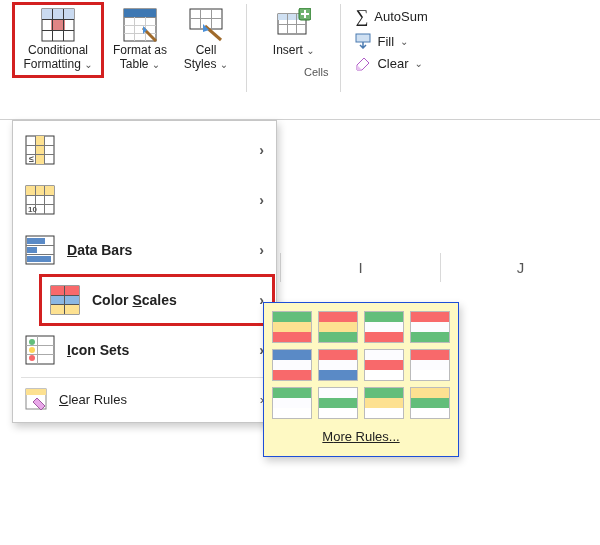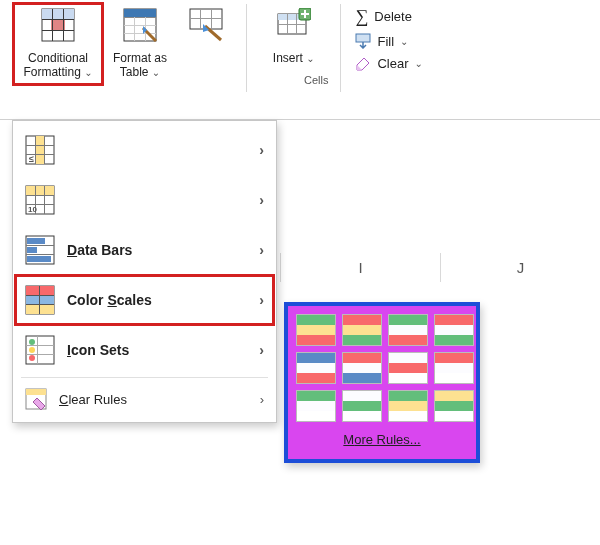--- a/index.html
+++ b/index.html
@@ -2,35 +2,35 @@
 <html><head>
 <meta charset="utf-8">
 <style>
   * { box-sizing: border-box; font-family: "Segoe UI", Arial, sans-serif; }
   body { margin: 0; width: 600px; height: 545px; background: #fff; overflow: hidden; position: relative; font-size: 13px; color: #222; }
   .ribbon { display: flex; align-items: flex-start; padding: 4px 8px 0 8px; border-bottom: 1px solid #d0d0d0; height: 120px; }
   .ribbon-group { display: flex; flex-direction: column; align-items: center; padding: 0 6px; }
   .ribbon-row { display: flex; gap: 2px; }
   .group-label { font-size: 11px; color: #555; margin-top: 4px; padding-left: 45px; }
   .big-btn { display: flex; flex-direction: column; align-items: center; width: 72px; padding: 4px 2px; cursor: default; text-align: center; line-height: 1.15; }
-  .big-btn .lbl { font-size: 12px; margin-top: 10px; }
+  .big-btn .lbl { font-size: 12px; margin-top: 2px; }
   .sep { width: 1px; background: #d8d8d8; height: 88px; margin: 0 6px; }
   .red-box { outline: 3px solid #d32020; outline-offset: -1px; }
   .editing { display: flex; flex-direction: column; gap: 6px; padding: 2px 4px 2px 8px; font-size: 13px; }
   .editing .row { display: flex; align-items: center; gap: 6px; }
 
   .menu { position: absolute; top: 120px; left: 12px; width: 265px; background: #fff; border: 1px solid #c6c6c6; box-shadow: 2px 4px 8px rgba(0,0,0,.2); padding: 4px 2px; }
   .menu-item { display: flex; align-items: center; gap: 12px; padding: 10px 10px; font-size: 14px; font-weight: 600; position: relative; }
   .menu-item.small { font-size: 13px; font-weight: 400; padding: 8px 10px; }
   .menu-item .arrow { margin-left: auto; color: #555; }
   .menu-item .u { text-decoration: underline; }
   .menu-sep { height: 1px; background: #e0e0e0; margin: 2px 6px; }
-  .menu-item.red-box { outline: 3px solid #d32020; outline-offset: -2px; }
-
-  .submenu { position: absolute; top: 302px; left: 284px; width: 196px; background: #d946ef; border: 4px solid #1d4ed8; box-shadow: 2px 4px 8px rgba(0,0,0,.2); padding: 8px; }
+  .menu-item.red-box { outline: 3px solid #d32020; outline-offset: -2px; margin-left: 25px; }
+
+  .submenu { position: absolute; top: 302px; left: 263px; width: 196px; background: #fef9c3; border: 1px solid #1d4ed8; box-shadow: 2px 4px 8px rgba(0,0,0,.2); padding: 8px; }
   .cs-grid { display: grid; grid-template-columns: repeat(4, 40px); grid-auto-rows: 32px; gap: 6px; }
   .cs-cell { border: 1px solid #bbb; background: #fff; display: flex; flex-direction: column; }
   .cs-cell span { flex: 1; }
   .submenu .more { text-align: center; padding: 10px 0 4px 0; font-size: 13px; text-decoration: underline; }
 
   .sheet-headers { position: absolute; top: 253px; left: 280px; right: 0; display: flex; }
   .sheet-headers div { flex: 1; text-align: center; font-size: 15px; color: #555; border-left: 1px solid #d9d9d9; padding: 6px 0; }
 
   
   .ico { width: 30px; height: 30px; display: inline-block; position: relative; }
@@ -79,20 +79,21 @@
         <span class="ico ico-lg">
           <svg width="34" height="34">
               <rect x="1" y="1" width="32" height="20" fill="#fff" stroke="#3a3a3a"></rect>
               <rect x="11" y="1" width="1" height="20" fill="#999"></rect>
               <rect x="22" y="1" width="1" height="20" fill="#999"></rect>
               <rect x="1" y="10" width="32" height="1" fill="#999"></rect>
               <path d="M16 18 L32 32" stroke="#a06a2a" stroke-width="3"></path>
               <path d="M14 16 L20 22 L14 24 Z" fill="#4a90d9"></path>
             </svg>
         </span>
+        <span class="lbl"><span>Cell Styles</span> <span class="chev">⌄</span></span>
       </div>
     </div>
   </div>
 
   <div class="sep"></div>
 
   <div class="ribbon-group">
     <div class="ribbon-row">
       <div class="big-btn" style="width:54px">
         <span class="ico ico-lg">
@@ -111,21 +112,21 @@
       </div>
     </div>
     <div class="group-label">Cells</div>
   </div>
 
   <div class="sep"></div>
 
   <div class="editing">
     <div class="row">
       <span style="font-family:serif;font-size:18px">∑</span>
-      <span>Delete</span>
+      <span>AutoSum</span>
     </div>
     <div class="row">
       <span>
         <svg width="16" height="16">
             <rect x="1" y="1" width="14" height="8" fill="#cfe0f2" stroke="#4a7ab0"></rect>
             <path d="M8 9 L8 14 M5 12 L8 15 L11 12" stroke="#4a7ab0" fill="none" stroke-width="1.5"></path>
           </svg>
       </span>
       <span>Fill</span> 
         <span class="chev">⌄</span>

